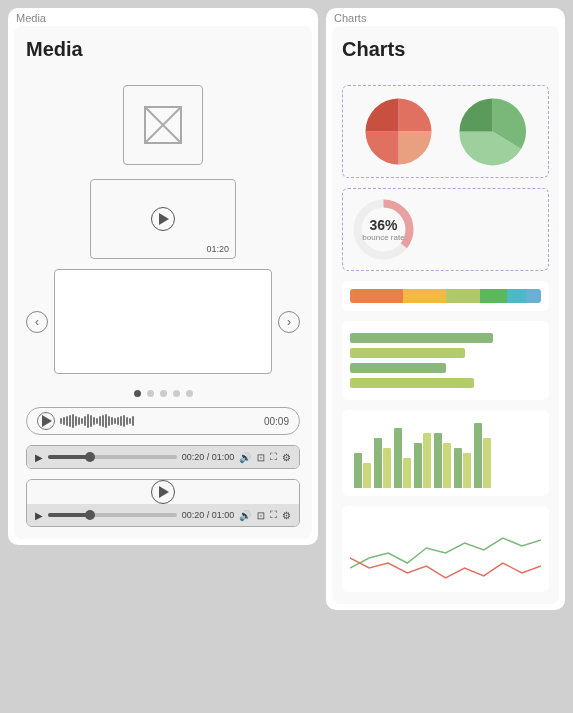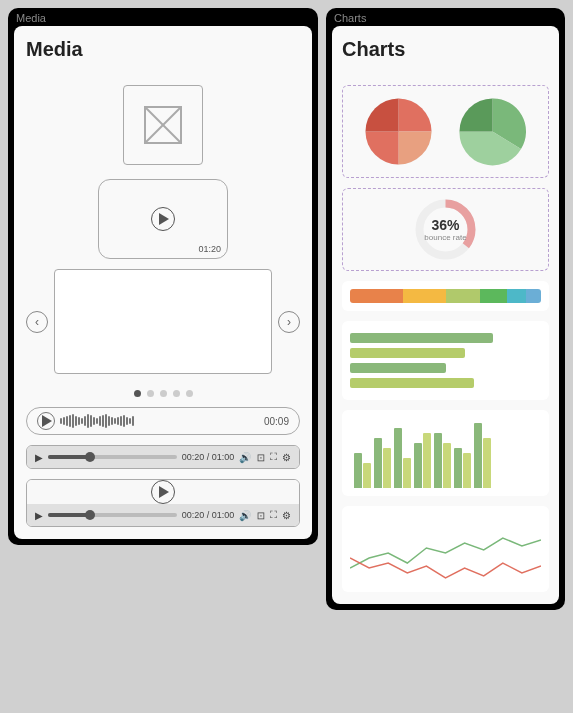--- a/index.html
+++ b/index.html
@@ -7,21 +7,21 @@
       background: #d0d0d0;
       font-family: -apple-system, BlinkMacSystemFont, 'Helvetica Neue', sans-serif;
       width: 573px;
       min-height: 713px;
       display: flex;
       align-items: flex-start;
       padding: 8px;
       gap: 8px;
     }
     .panel {
-      background: #000000;
+      background: #ffffff;
       border-radius: 10px;
       overflow: hidden;
       display: flex;
       flex-direction: column;
     }
     .panel-label {
       font-size: 11px;
       color: #888;
       padding: 4px 8px 2px;
     }
@@ -48,22 +48,22 @@
       border: 1.5px solid #aaa;
       border-radius: 4px;
       display: flex; align-items: center; justify-content: center;
       align-self: center;
       margin-bottom: 4px;
     }
     .image-placeholder svg { width: 40px; height: 40px; }
 
     .video-thumb {
       border: 1.5px solid #aaa;
-      border-radius: 12px;
-      width: 130px;
+      border-radius: 4px;
+      width: 146px;
       height: 80px;
       position: relative;
       display: flex; align-items: center; justify-content: center;
       align-self: center;
     }
     .video-thumb .duration {
       position: absolute;
       bottom: 4px; right: 6px;
       font-size: 9px;
       color: #555;
@@ -213,21 +213,21 @@
     
     .pie-row {
       display: flex;
       justify-content: space-around;
       align-items: center;
     }
 
     
     .donut-row {
       display: flex;
-      justify-content: center;
+      justify-content: space-between;
       align-items: center;
       gap: 47px;
     }
     .donut-wrap {
       position: relative;
       width: 65px; height: 65px;
       display: flex; align-items: center; justify-content: center;
     }
     .donut-label {
       position: absolute;

